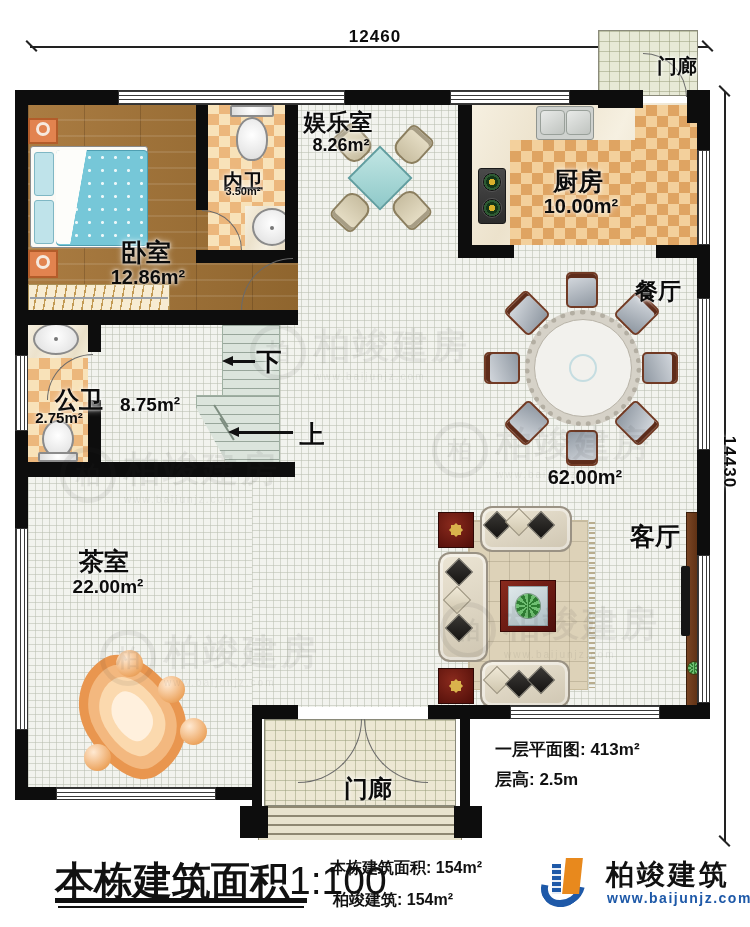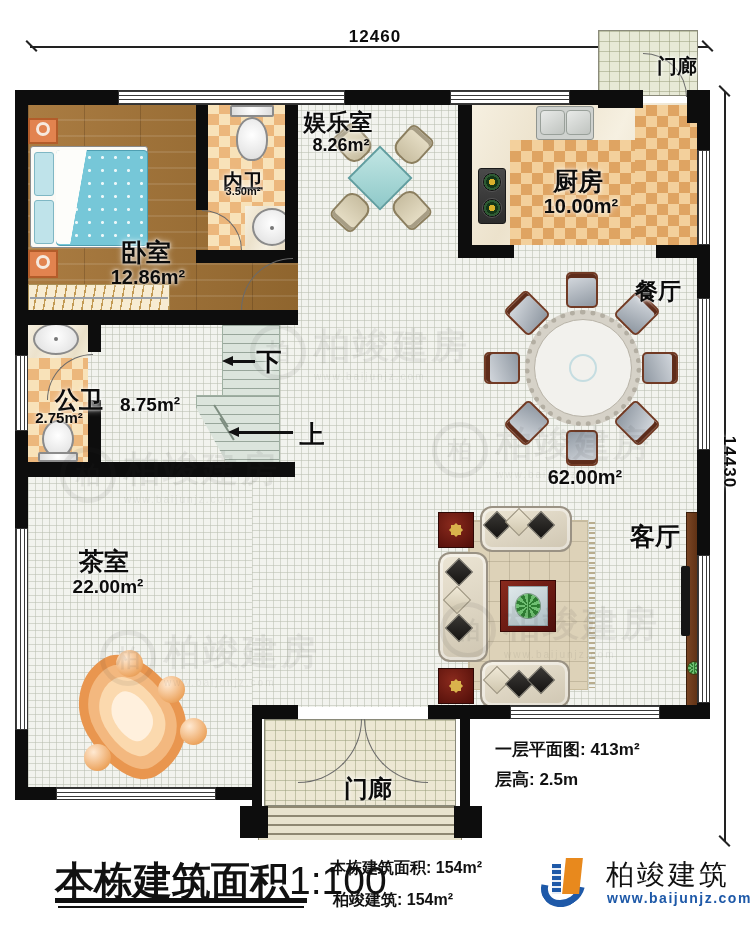--- a/index.html
+++ b/index.html
@@ -340,14 +340,14 @@
 <div class="abs" style="left:333px;top:890px;font-size:16px;font-weight:bold;white-space:nowrap;">
   <span>柏竣建筑:</span>
   <span>154m²</span>
 </div>
 
 <div class="abs" style="left:540px;top:852px;width:60px;height:60px;">
   <div class="abs" style="left:0px;top:14px;width:46px;height:40px;border:7px solid;border-color:transparent transparent #1e59a8 #1e59a8;border-radius:50%;transform:rotate(-35deg);box-sizing:border-box;"></div>
   <div class="abs" style="left:24px;top:6px;width:17px;height:36px;background:#e8891d;transform:skewX(-6deg);"></div>
   <div class="abs" style="left:12px;top:12px;width:9px;height:30px;background:#1e59a8;background-image:repeating-linear-gradient(to bottom,transparent 0 4px,rgba(255,255,255,.9) 4px 6px);"></div>
 </div>
-<div class="abs" style="left:606px;top:856px;font-size:28px;font-weight:400;letter-spacing:3px;white-space:nowrap;">柏竣建筑</div>
+<div class="abs" style="left:606px;top:856px;font-size:28px;font-weight:700;letter-spacing:3px;white-space:nowrap;">柏竣建筑</div>
 <div class="abs" style="left:607px;top:890px;font-size:14px;font-weight:bold;color:#1e59a8;letter-spacing:1.5px;white-space:nowrap;">www.baijunjz.com</div>
 
 </body></html>

